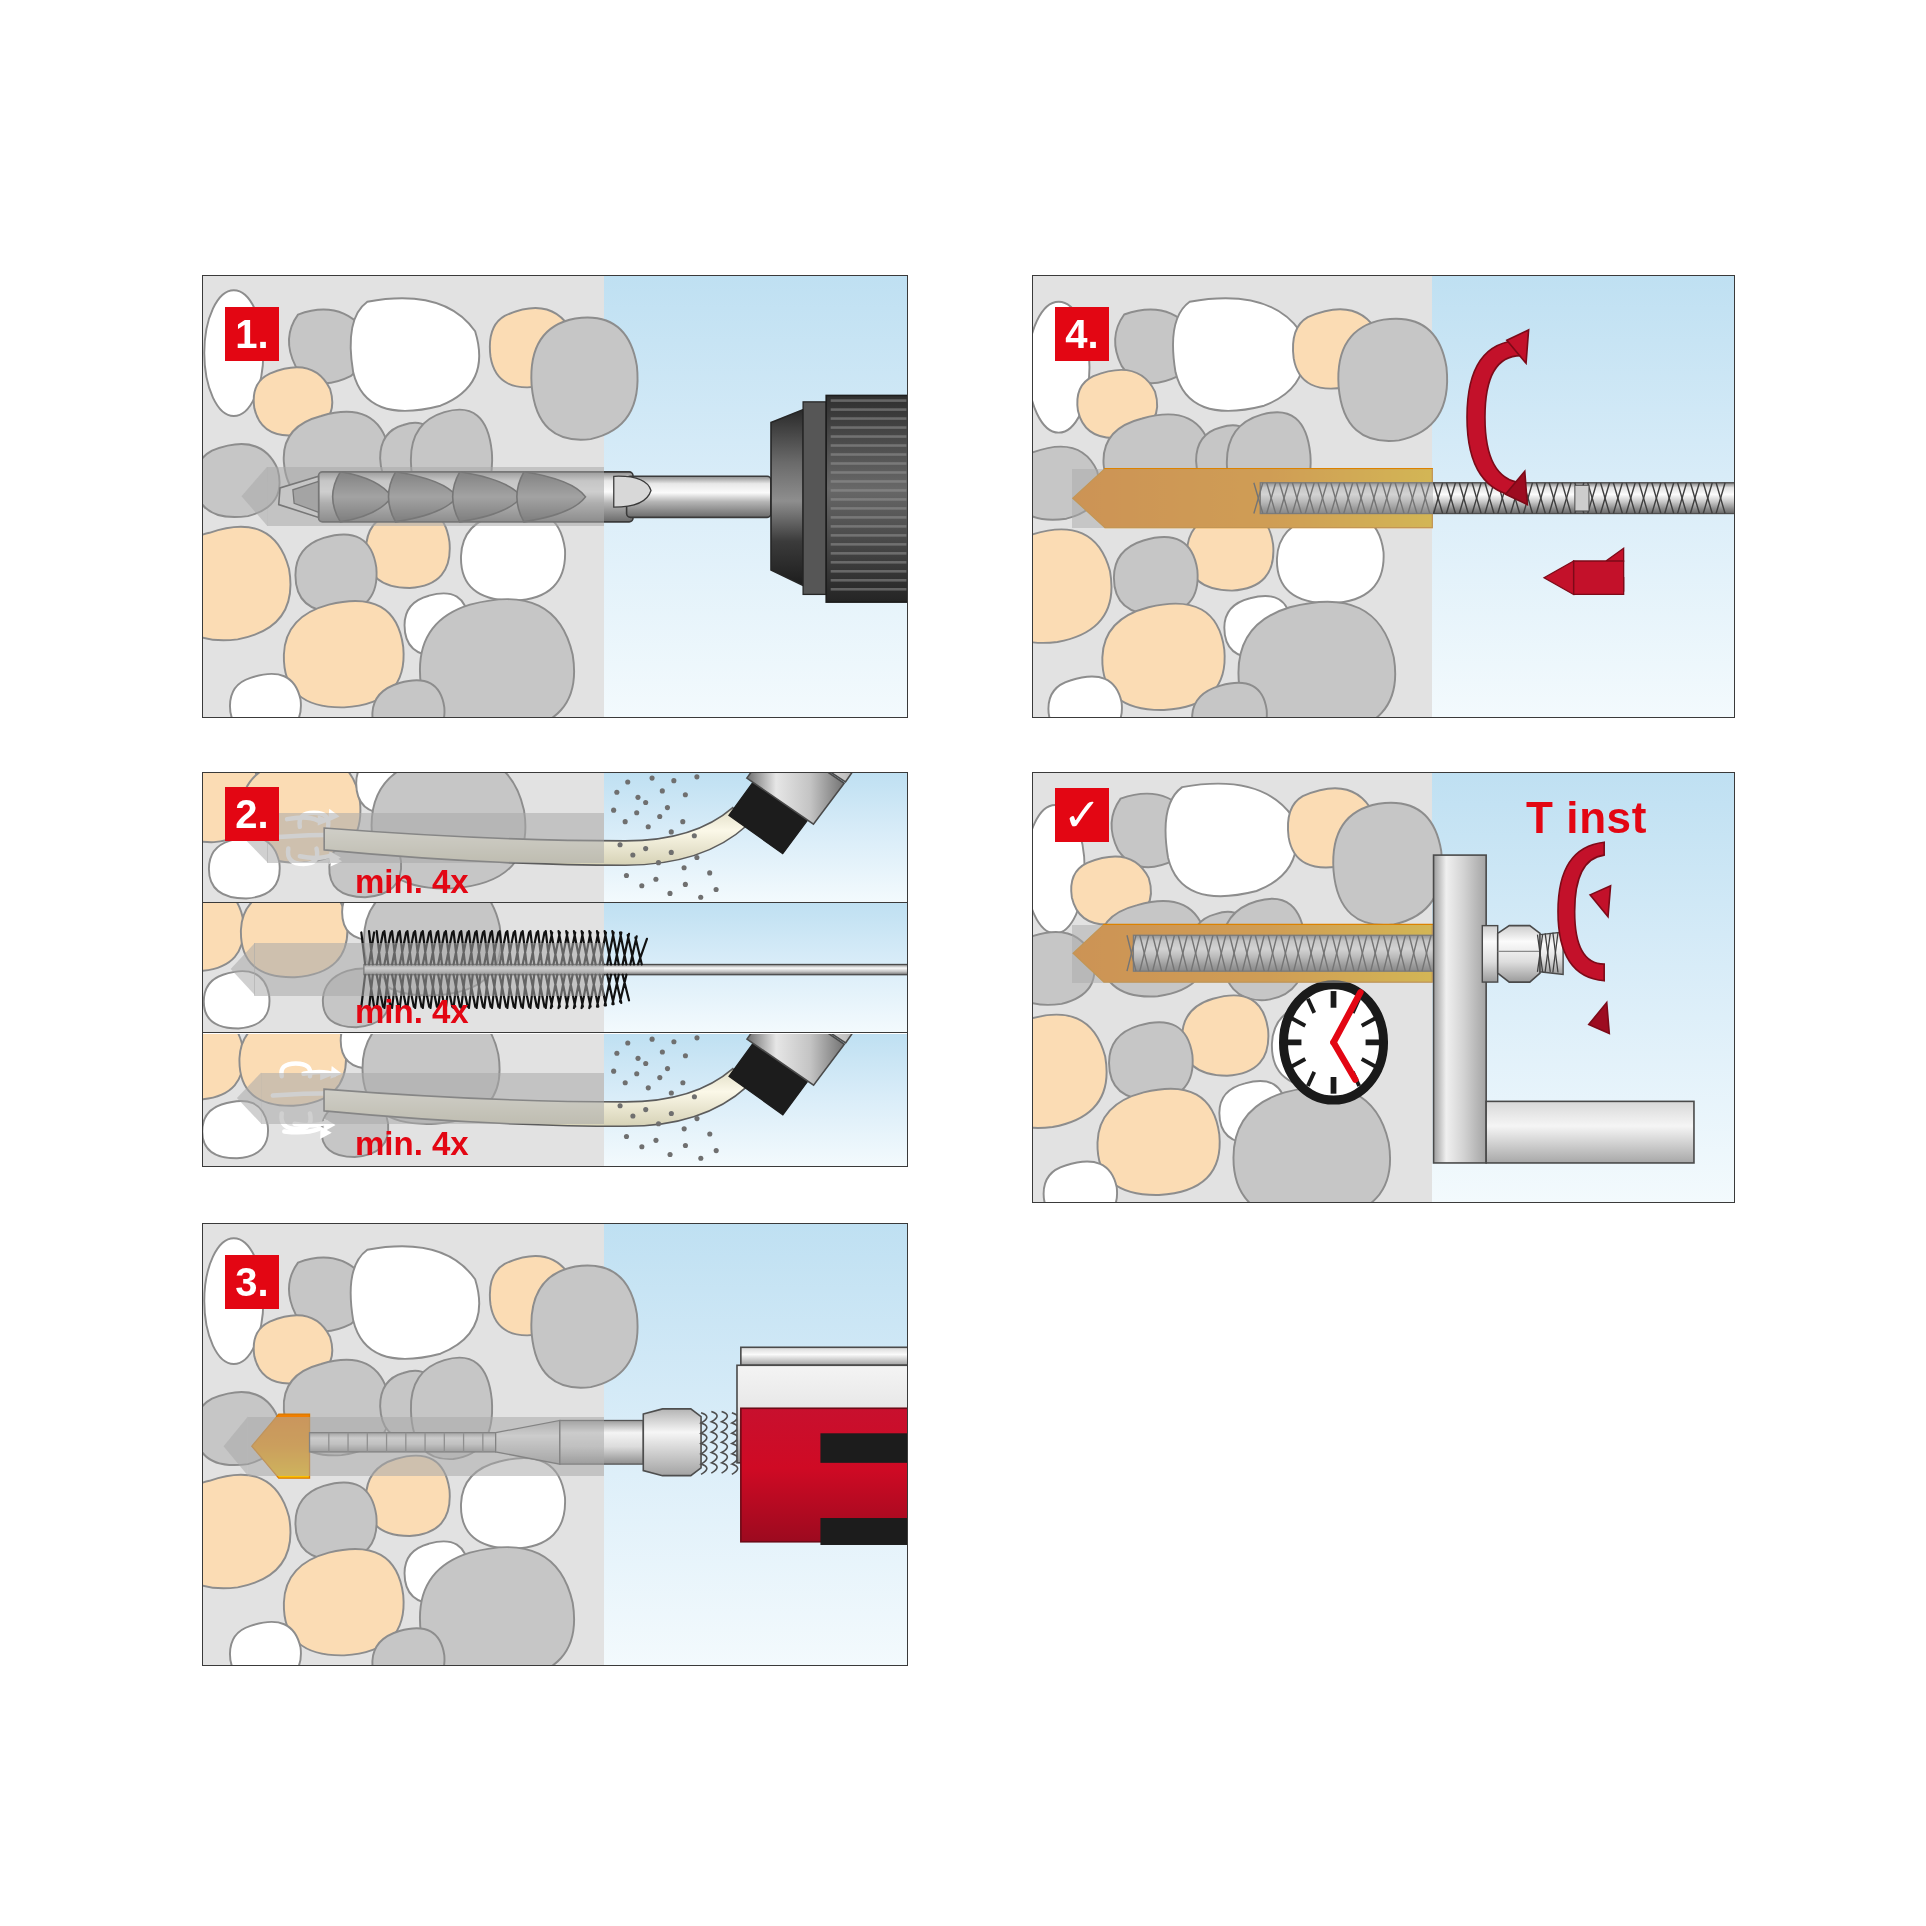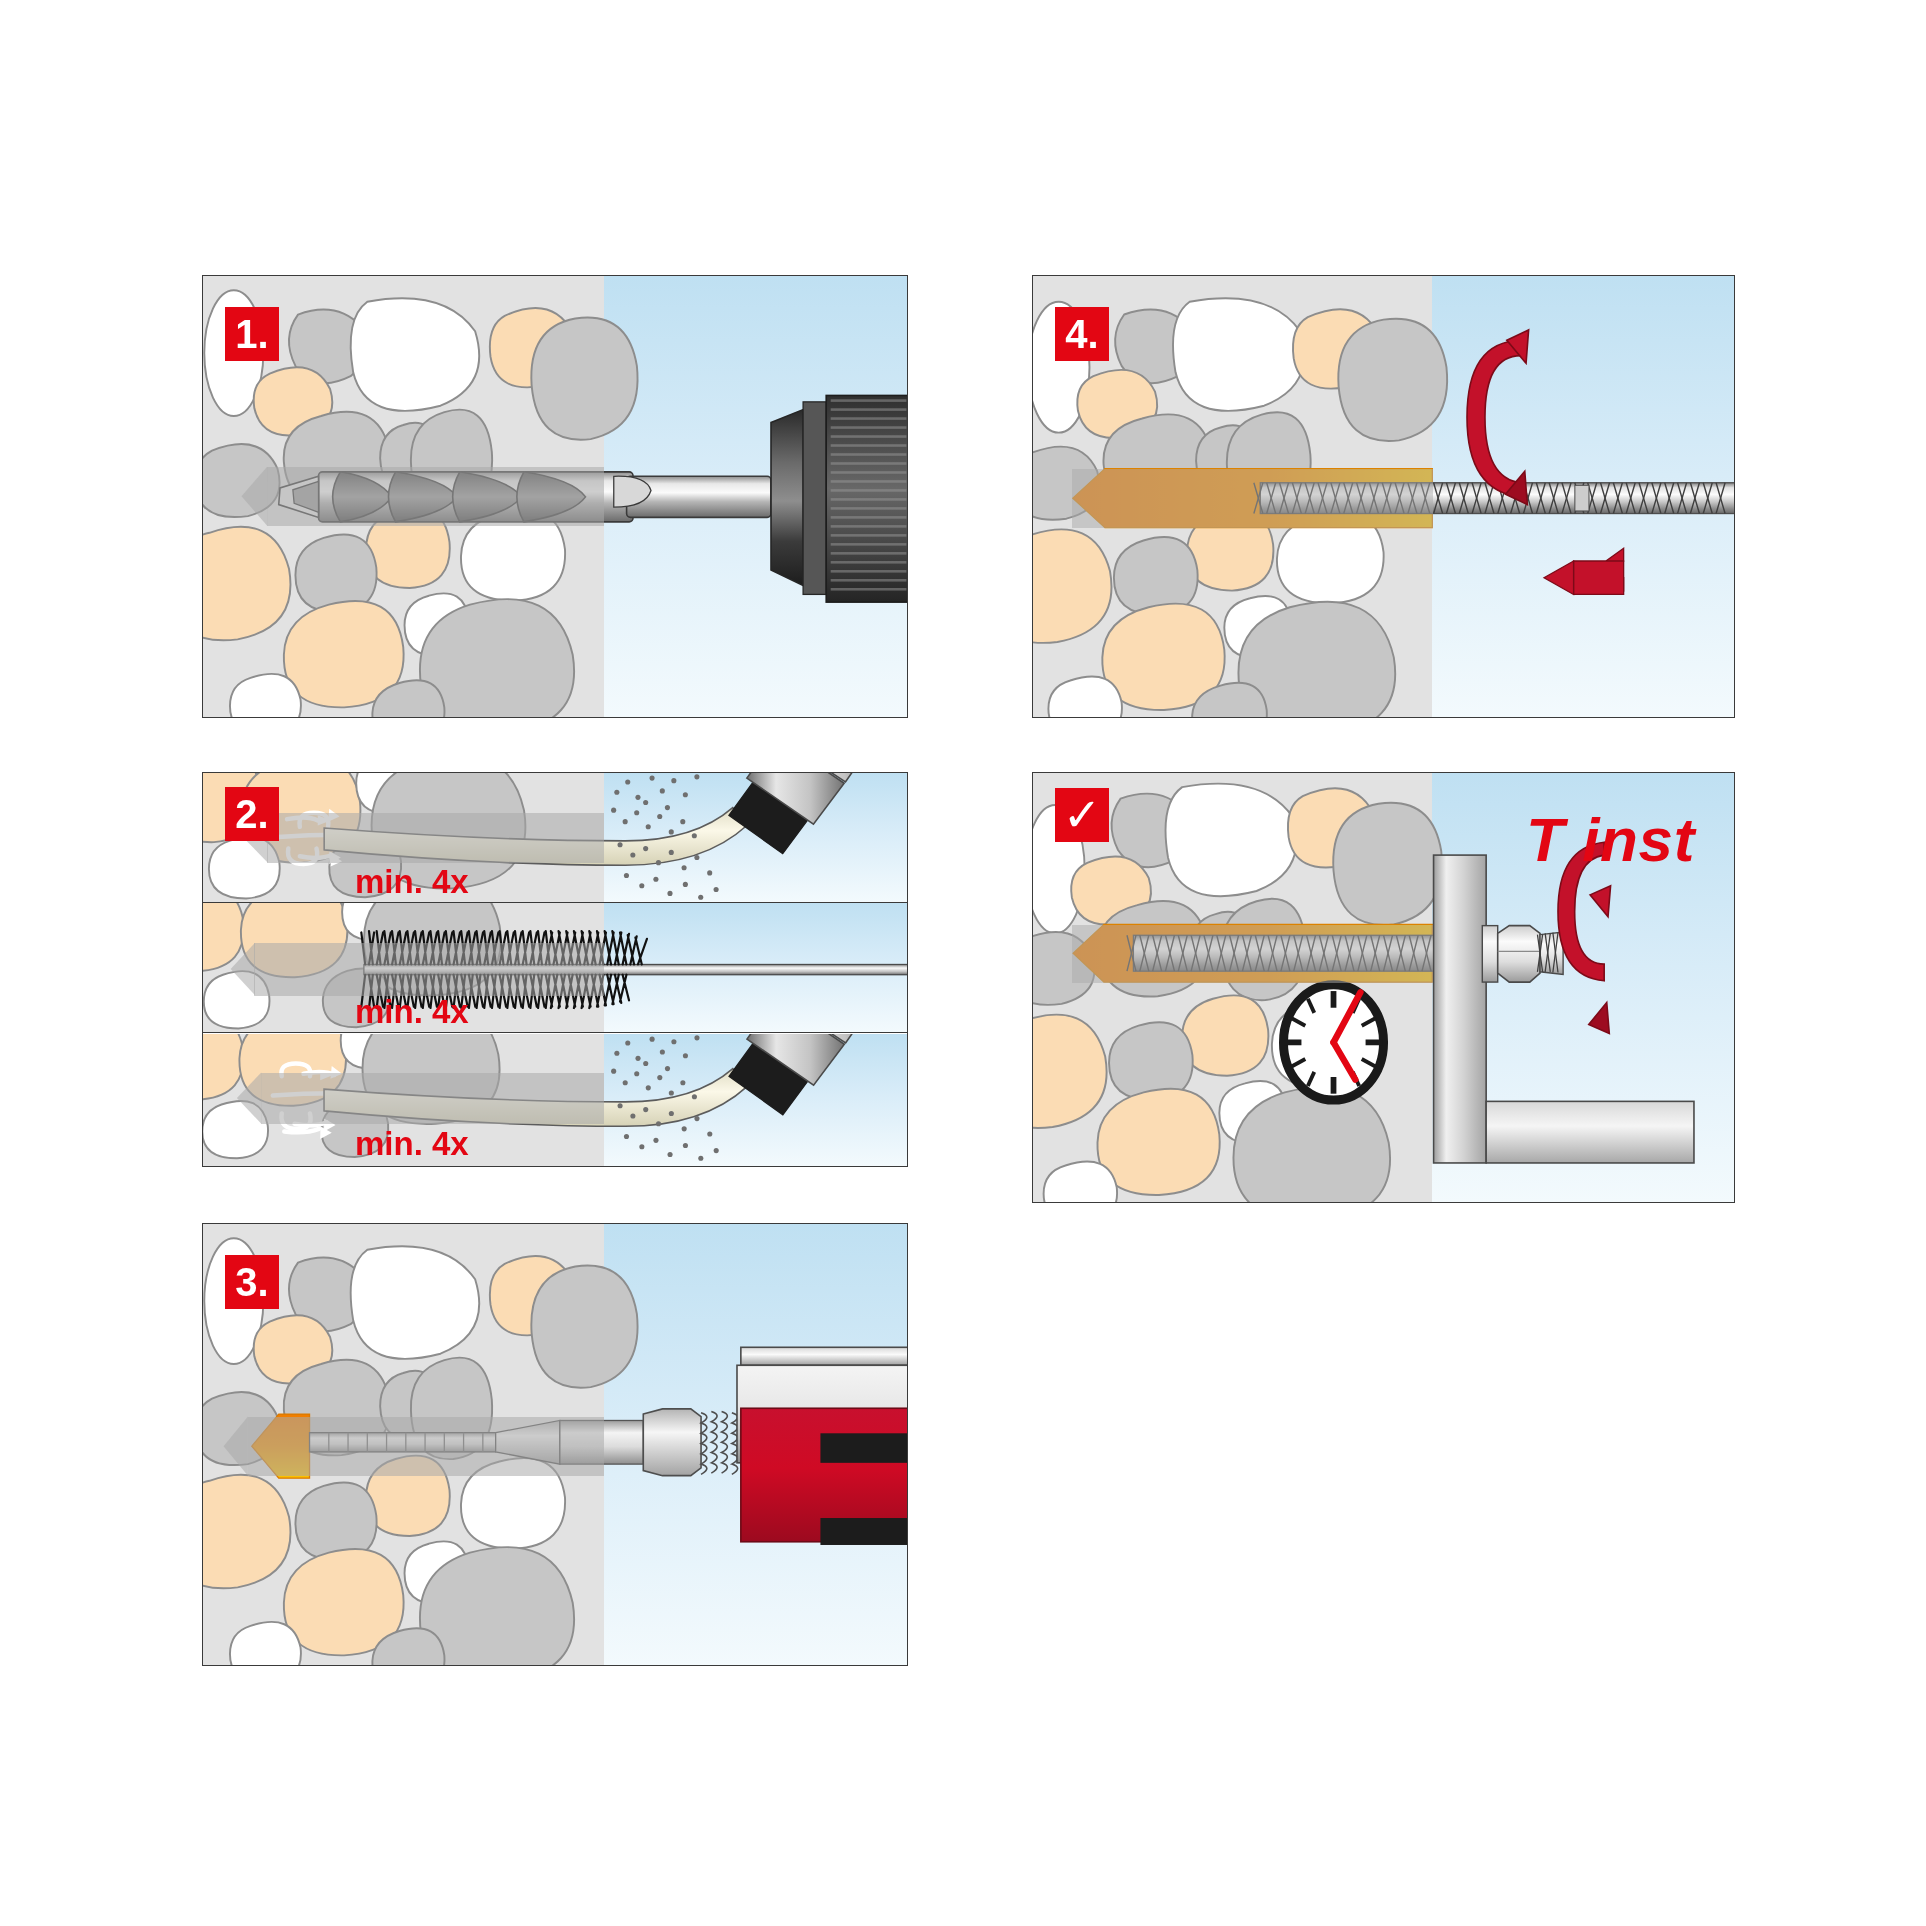--- a/index.html
+++ b/index.html
@@ -706,15 +706,15 @@
       <line x1="428" y1="352" x2="438" y2="374"></line>
     </g>
     <line x1="468" y1="420" x2="510" y2="342" stroke="#e30613" stroke-width="10" stroke-linecap="round"></line>
     <line x1="468" y1="420" x2="502" y2="478" stroke="#e30613" stroke-width="10" stroke-linecap="round"></line>
   </svg>
 
   <div class="badge" style="left:22px;top:15.4px;width:54px;height:54px;font-size:46px;">
     <span>✓</span>
   </div>
 
-  <div class="label-red" style="left:493px;top:31px;font-size:62px;letter-spacing:0.6px;font-style:italic;">T inst</div>
+  <div class="label-red" style="left:493px;top:20px;font-size:44px;letter-spacing:0.6px;">T inst</div>
 </div>
 
 
 </body></html>

